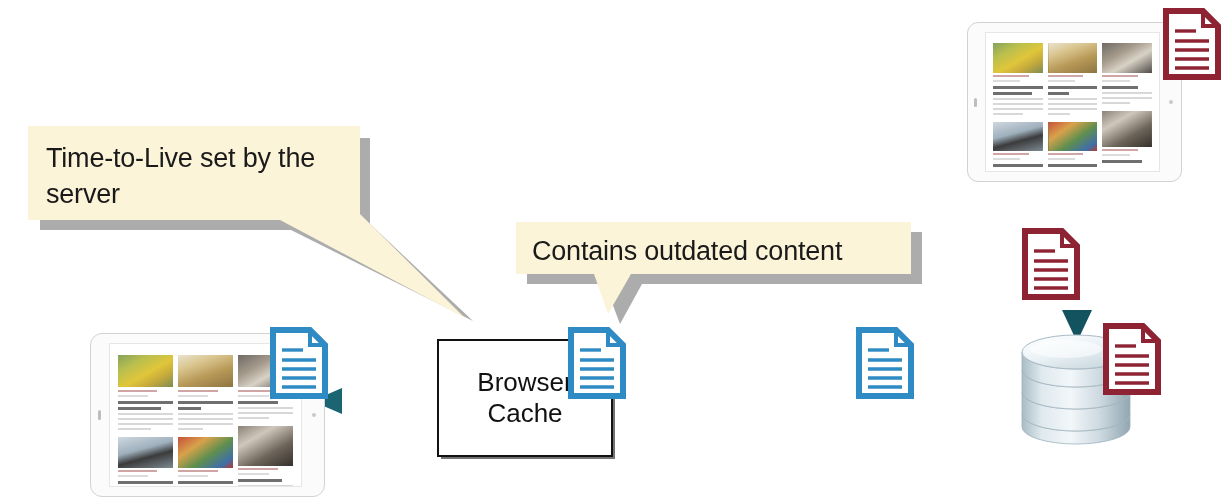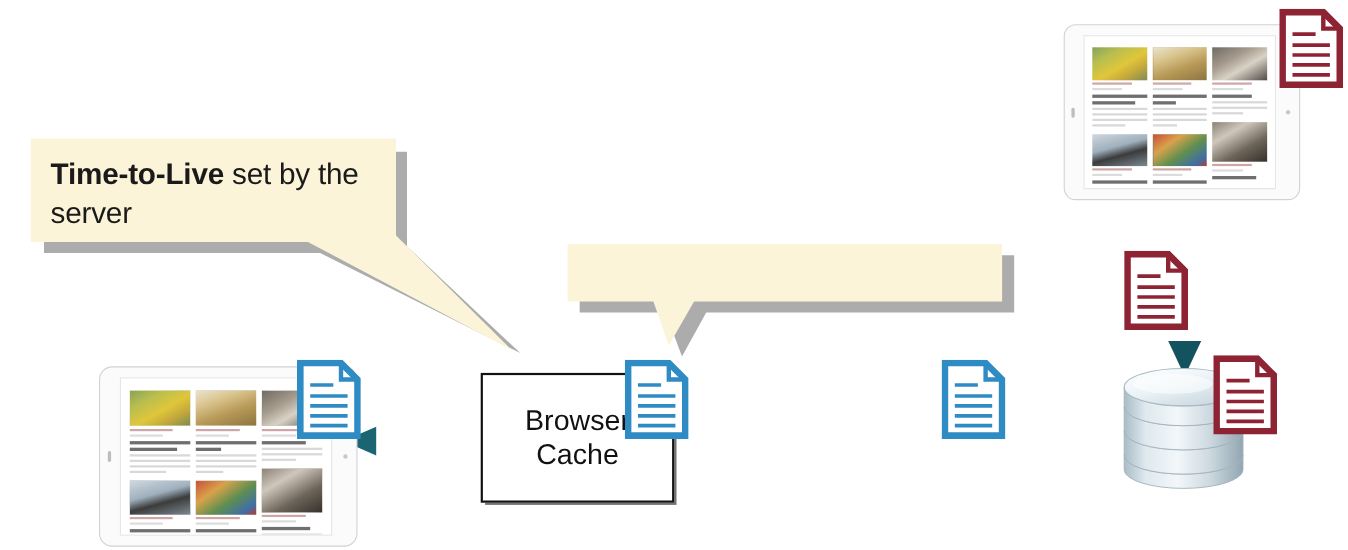--- a/index.html
+++ b/index.html
@@ -23,21 +23,21 @@
 
   
   .callout-wrap { position: absolute; }
   .callout-svg { display: block; overflow: visible; }
   .callout-text {
     position: absolute;
     color: #1a1a1a;
     line-height: 1.35;
     white-space: pre-wrap;
   }
-  .callout-text .strong { font-weight: bold; }
+  .callout-text .strong { font-weight: normal; }
 
   #callout-ttl { left: 28px; top: 126px; }
   #callout-ttl .callout-text {
     left: 18px; top: 14px;
     width: 340px;
     font-size: 27px;
     letter-spacing: -0.2px;
   }
   #callout-outdated { left: 516px; top: 222px; }
   #callout-outdated .callout-text {
@@ -183,20 +183,21 @@
       <path d="M0,0 L332,0 L332,88 L437,192 L252,94 L0,94 Z" fill="#fbf4d8"></path>
     </svg>
     <div class="callout-text"><span class="strong">Time-to-Live</span><span> set by the server</span></div>
   </div>
 
   <div class="callout-wrap" id="callout-outdated">
     <svg class="callout-svg" width="430" height="110" viewBox="0 0 430 110">
       <path d="M5,5 L400,5 L400,57 L120,57 L98,97 L83,57 L5,57 Z" transform="translate(6,5)" fill="#9d9d9d" opacity="0.85"></path>
       <path d="M0,0 L395,0 L395,52 L115,52 L92,92 L78,52 L0,52 Z" fill="#fbf4d8"></path>
     </svg>
+    <div class="callout-text">Contains outdated content</div>
   </div>
 
   <div class="proc-box" id="box-browser-cache">
     <span style="white-space:pre-line">Browser
 Cache</span>
   </div>
 
 
   <div class="doc-icon" style="left:568px; top:327px; z-index:8;">
     <svg width="58" height="72" viewBox="0 0 58 72">

